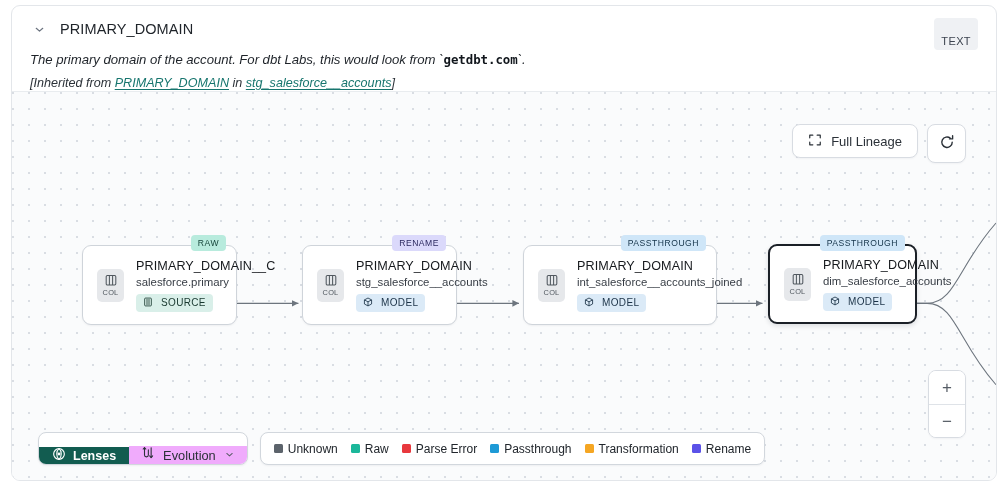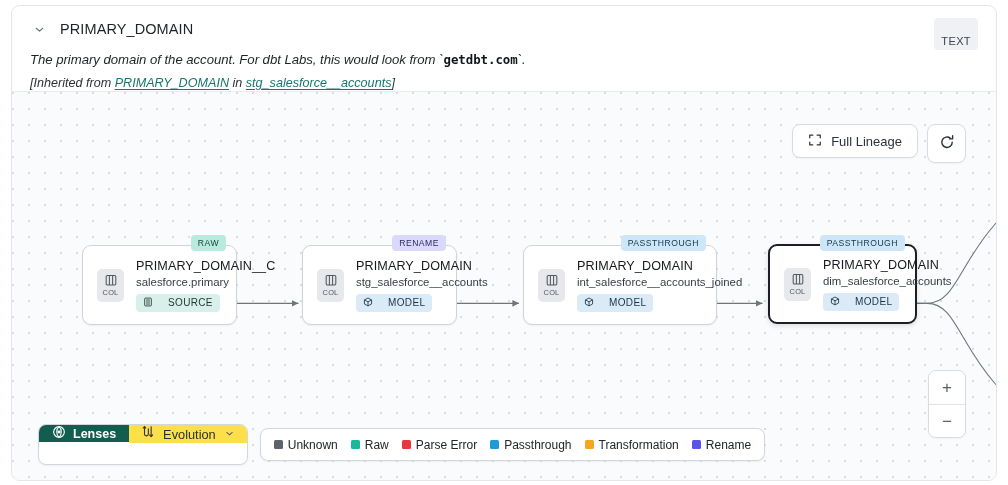--- a/index.html
+++ b/index.html
@@ -180,21 +180,21 @@
   }
   .node-sub {
     font-size: 11.4px;
     color: #373d45;
     white-space: nowrap;
   }
   .node-kind {
     margin-top: 3px;
     display: inline-flex;
     align-items: center;
-    gap: 15px;
+    gap: 8px;
     align-self: flex-start;
     padding: 3px 7px;
     border-radius: 4px;
     font-size: 10px;
     letter-spacing: .35px;
   }
   .kind-source { background: #d9efe9; color: #18382f; }
   .kind-model  { background: #dbeaf7; color: #1b3247; }
 
   .node-tag {
@@ -240,41 +240,41 @@
   
   .bottombar {
     position: absolute;
     left: 26px; bottom: 15px;
     display: flex;
     align-items: center;
     gap: 12px;
   }
   .seg-group {
     display: flex;
-    align-items: flex-start;
-    height: 41px;
+    align-items: flex-end;
+    height: 33px;
     border: 1px solid #d2d7dd;
     border-radius: 8px;
     overflow: hidden;
     background: #fff;
     box-shadow: 0 1px 2px rgba(16,24,40,.05);
   }
   .seg-lenses {
     display: flex; align-items: center; gap: 7px;
     padding: 0 13px;
     background: #125c50;
     color: #ffffff;
     font-size: 12.5px;
     font-weight: bold;
     cursor: pointer;
   }
   .seg-evolution {
     display: flex; align-items: center; gap: 8px;
     padding: 0 12px;
-    background: #fde047;
+    background: #f0abfc;
     color: #2b3138;
     font-size: 12.8px;
     cursor: pointer;
   }
   .legend {
     display: flex;
     align-items: center;
     gap: 13px;
     height: 33px;
     padding: 8px 13px;

